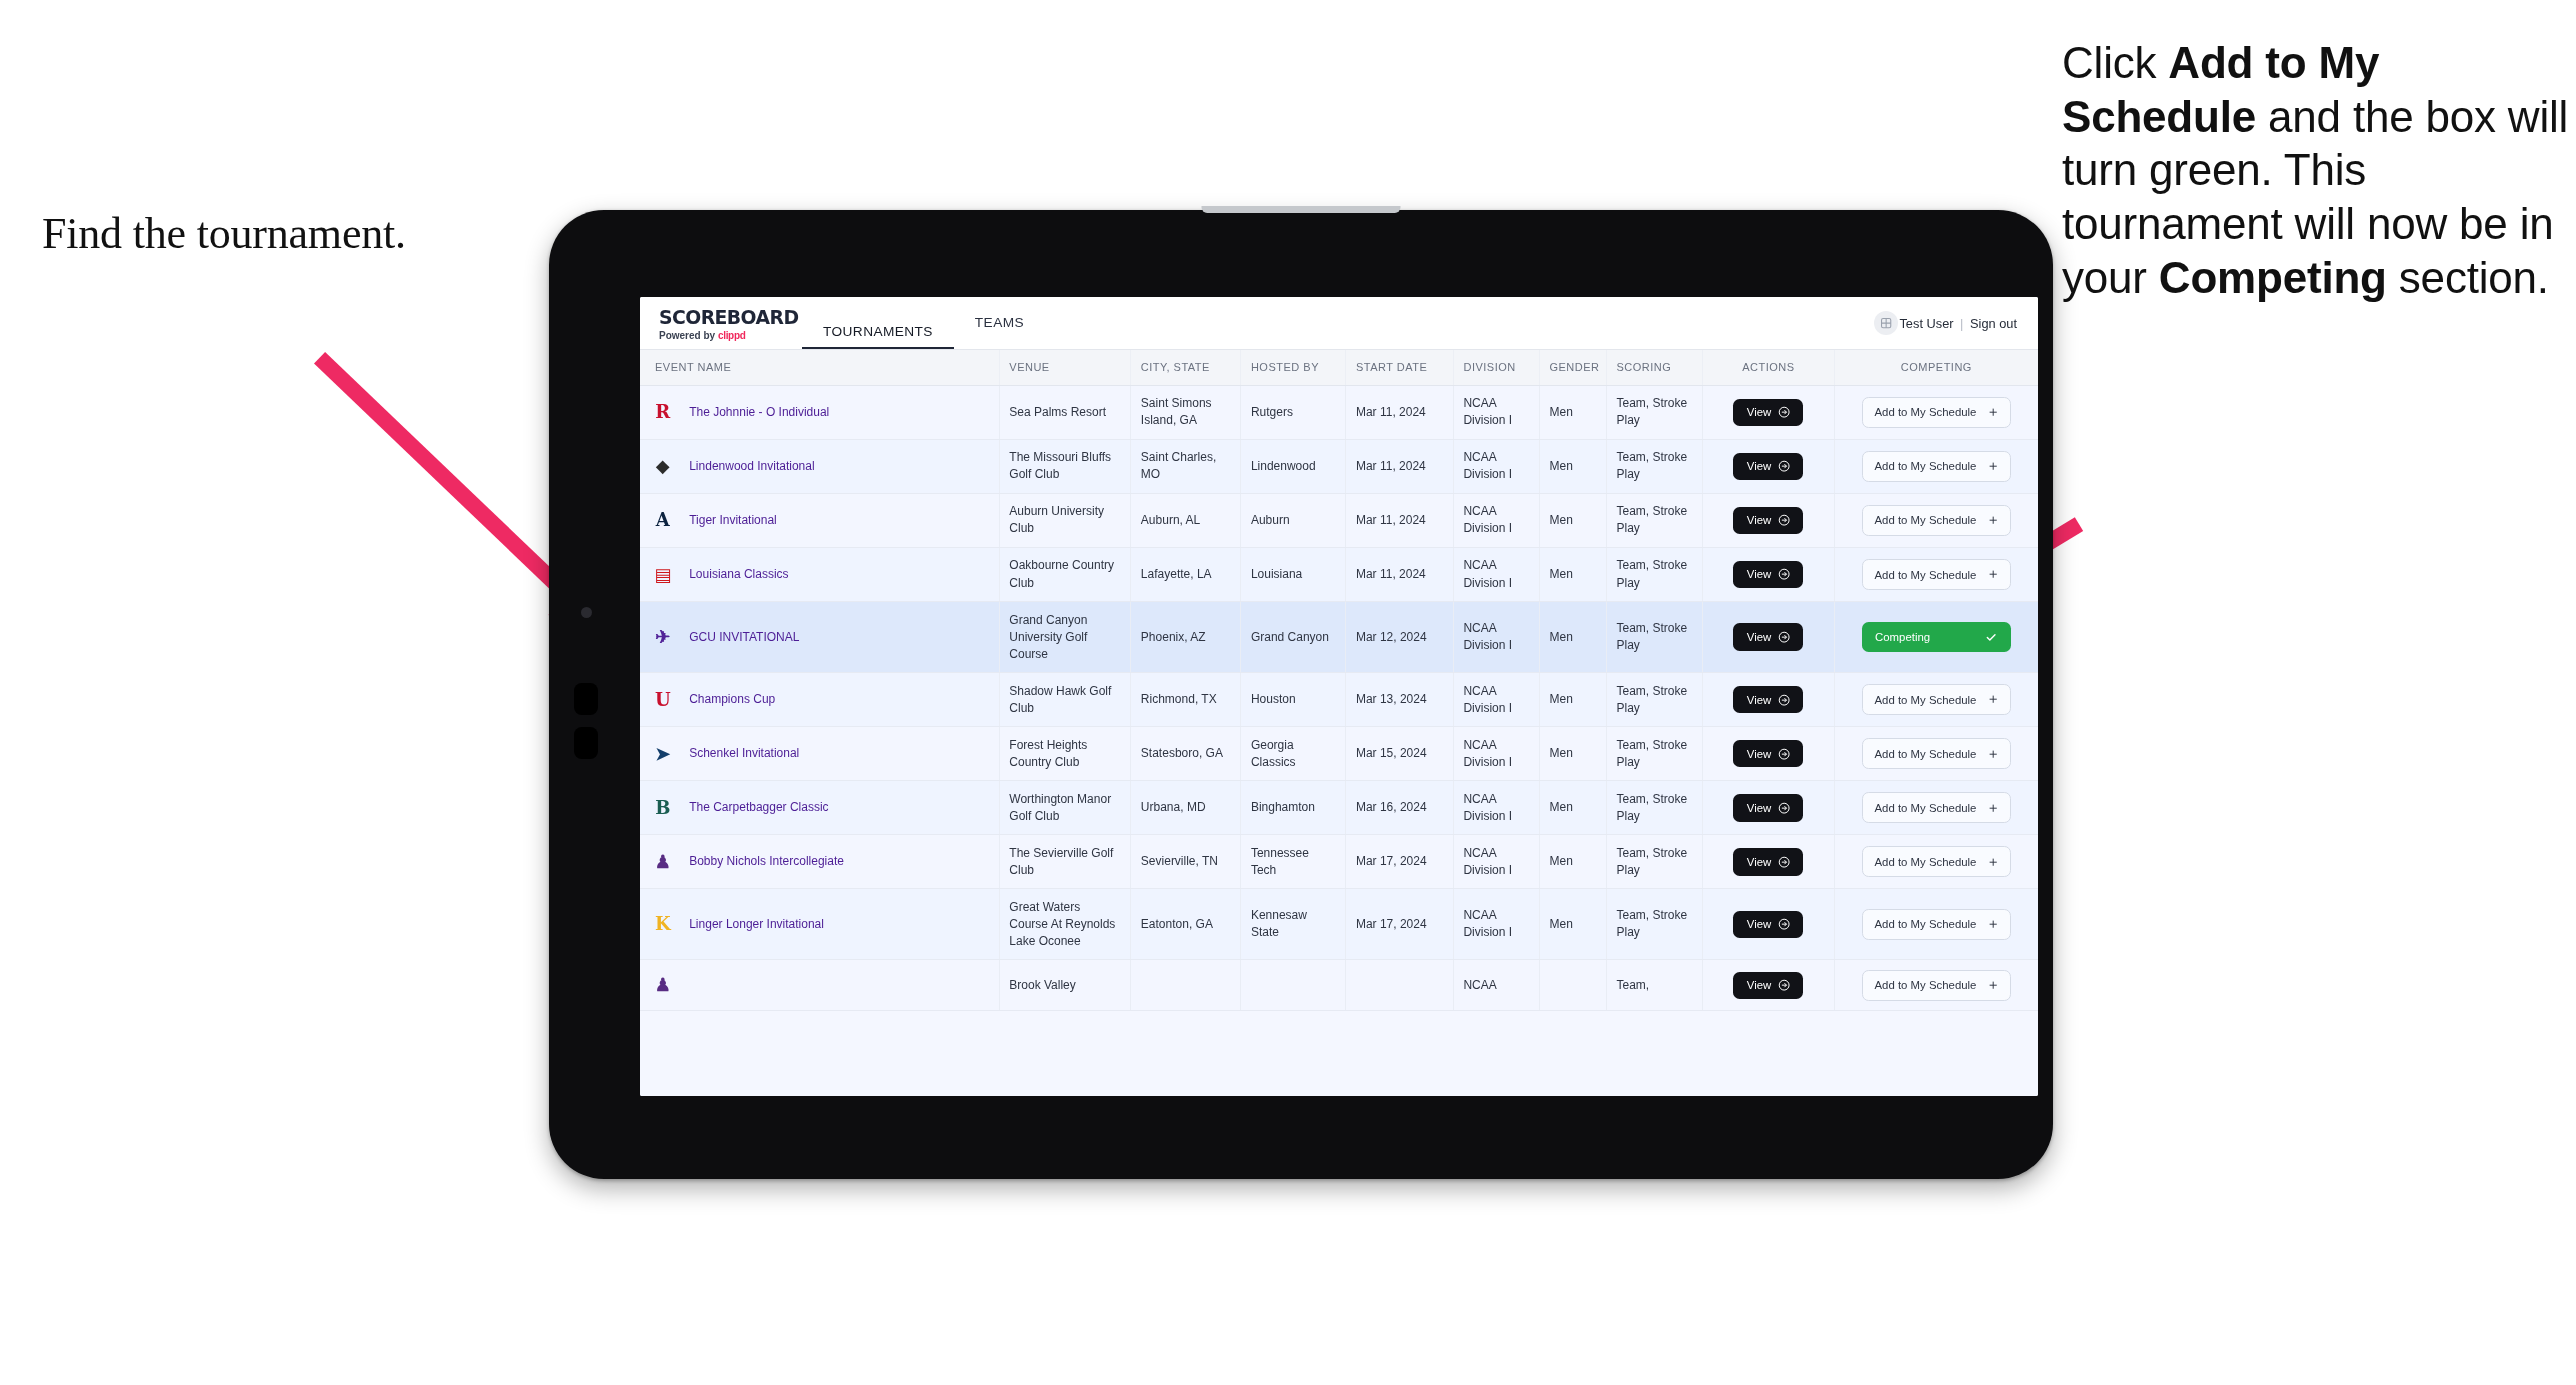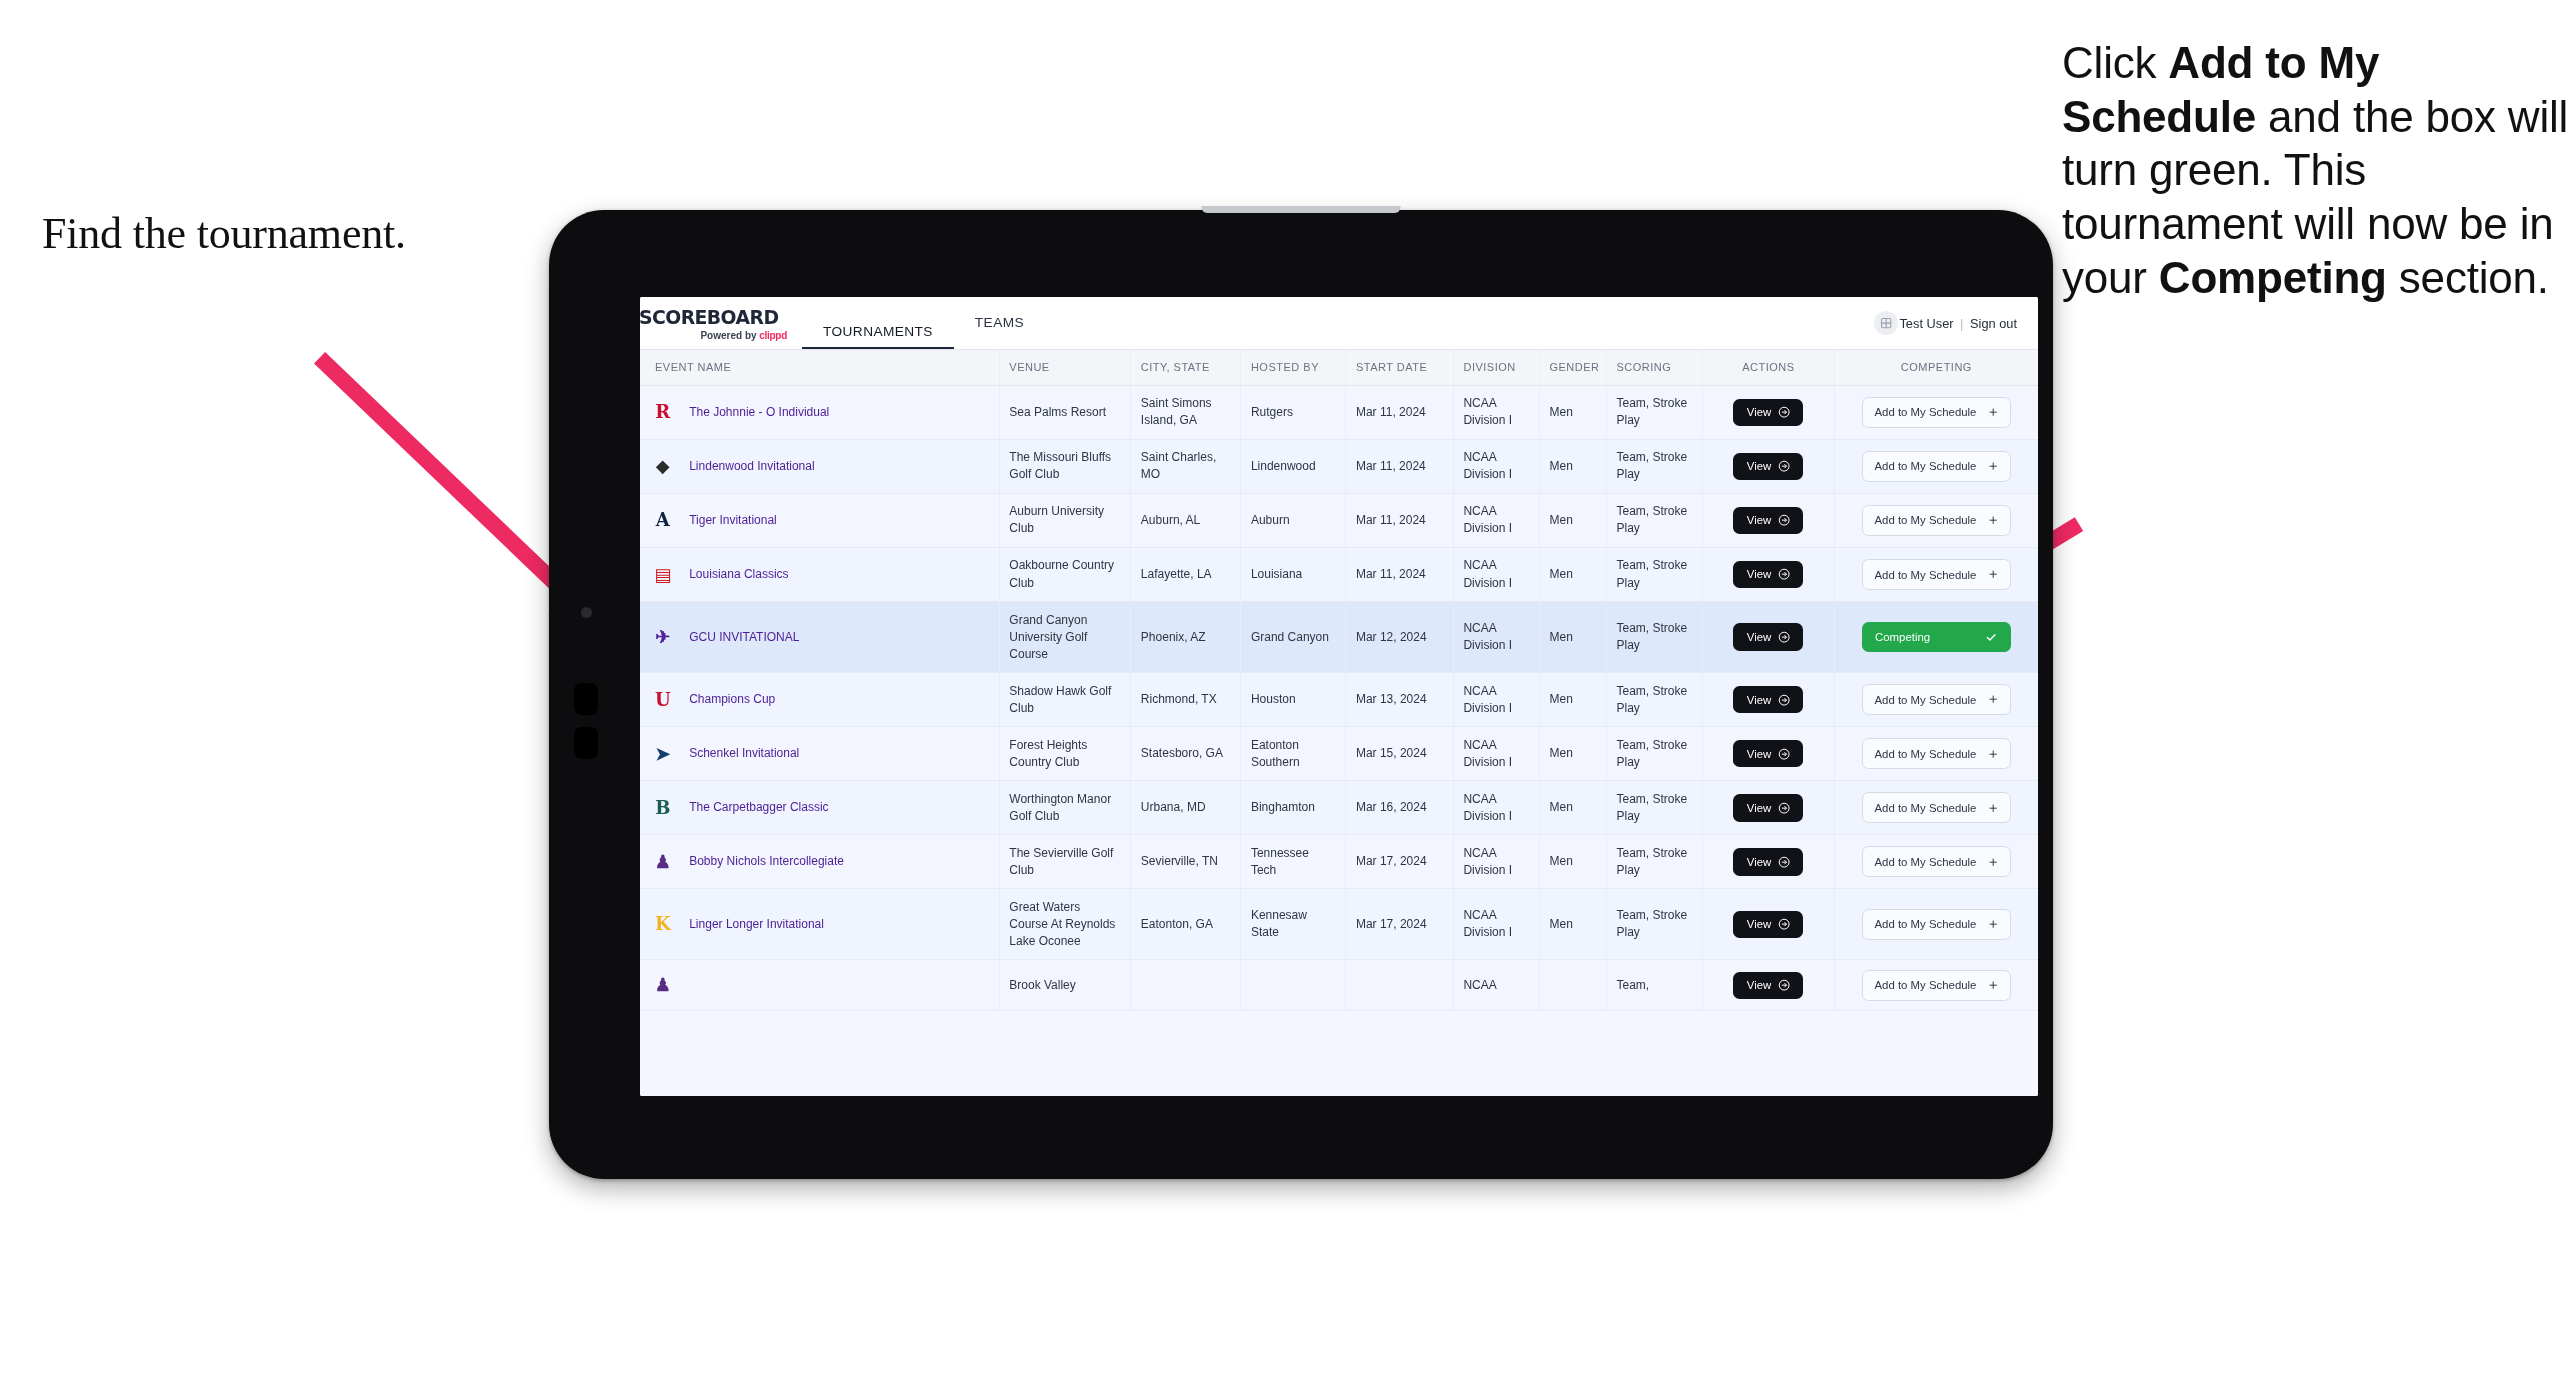--- a/index.html
+++ b/index.html
@@ -74,21 +74,21 @@
   }
 
   
   .app-header {
     height: 53px;
     background: #ffffff;
     display: flex; align-items: stretch;
     border-bottom: 0.9px solid #e3e6ec;
     position: relative;
   }
-  .brand { padding: 7.6px 0 5.7px 19px; display: flex; flex-direction: column; justify-content: center; width: 147px; align-items: flex-end; }
+  .brand { padding: 7.6px 0 5.7px 19px; display: flex; flex-direction: column; justify-content: center; width: 147px; }
   .brand-title {
     font-family: "DejaVu Sans", sans-serif;
     font-size: 20px; font-weight: 700; letter-spacing: -0.6px;
     color: #1f2637; line-height: 1;
     transform: scaleX(0.94); transform-origin: left center;
   }
   .brand-sub {
     font-size: 10px; color: #3b4252; margin-top: 3.8px; font-weight: 600;
   }
   .brand-sub .clippd { color: #f0285c; font-weight: 800; letter-spacing: -0.3px; }
@@ -468,21 +468,21 @@
               </tr>
               <tr>
                 <td class="c-event">
                   <div class="event-cell">
                     <span class="team-logo" style="color: rgb(19, 62, 107);">➤</span>
                     <span class="event-name">Schenkel Invitational</span>
                   </div>
                 </td>
                 <td class="c-venue">Forest Heights Country Club</td>
                 <td class="c-city">Statesboro, GA</td>
-                <td class="c-host">Eatonton Southern</td>
+                <td class="c-host">Georgia Classics</td>
                 <td class="c-date">Mar 15, 2024</td>
                 <td class="c-div">NCAA Division I</td>
                 <td class="c-gen">Men</td>
                 <td class="c-score">Team, Stroke Play</td>
                 <td class="c-act cell-center"><button class="btn-view">
                     <span>View</span>
                     <span>
                       <svg class="icn" width="12.3" height="12.3" viewBox="0 0 16 16" fill="none" stroke="#ffffff" stroke-width="1.3">
                         <circle cx="8" cy="8" r="6.4"></circle>
                         <path d="M5 8h6M8.4 5.4L11 8l-2.6 2.6"></path>

